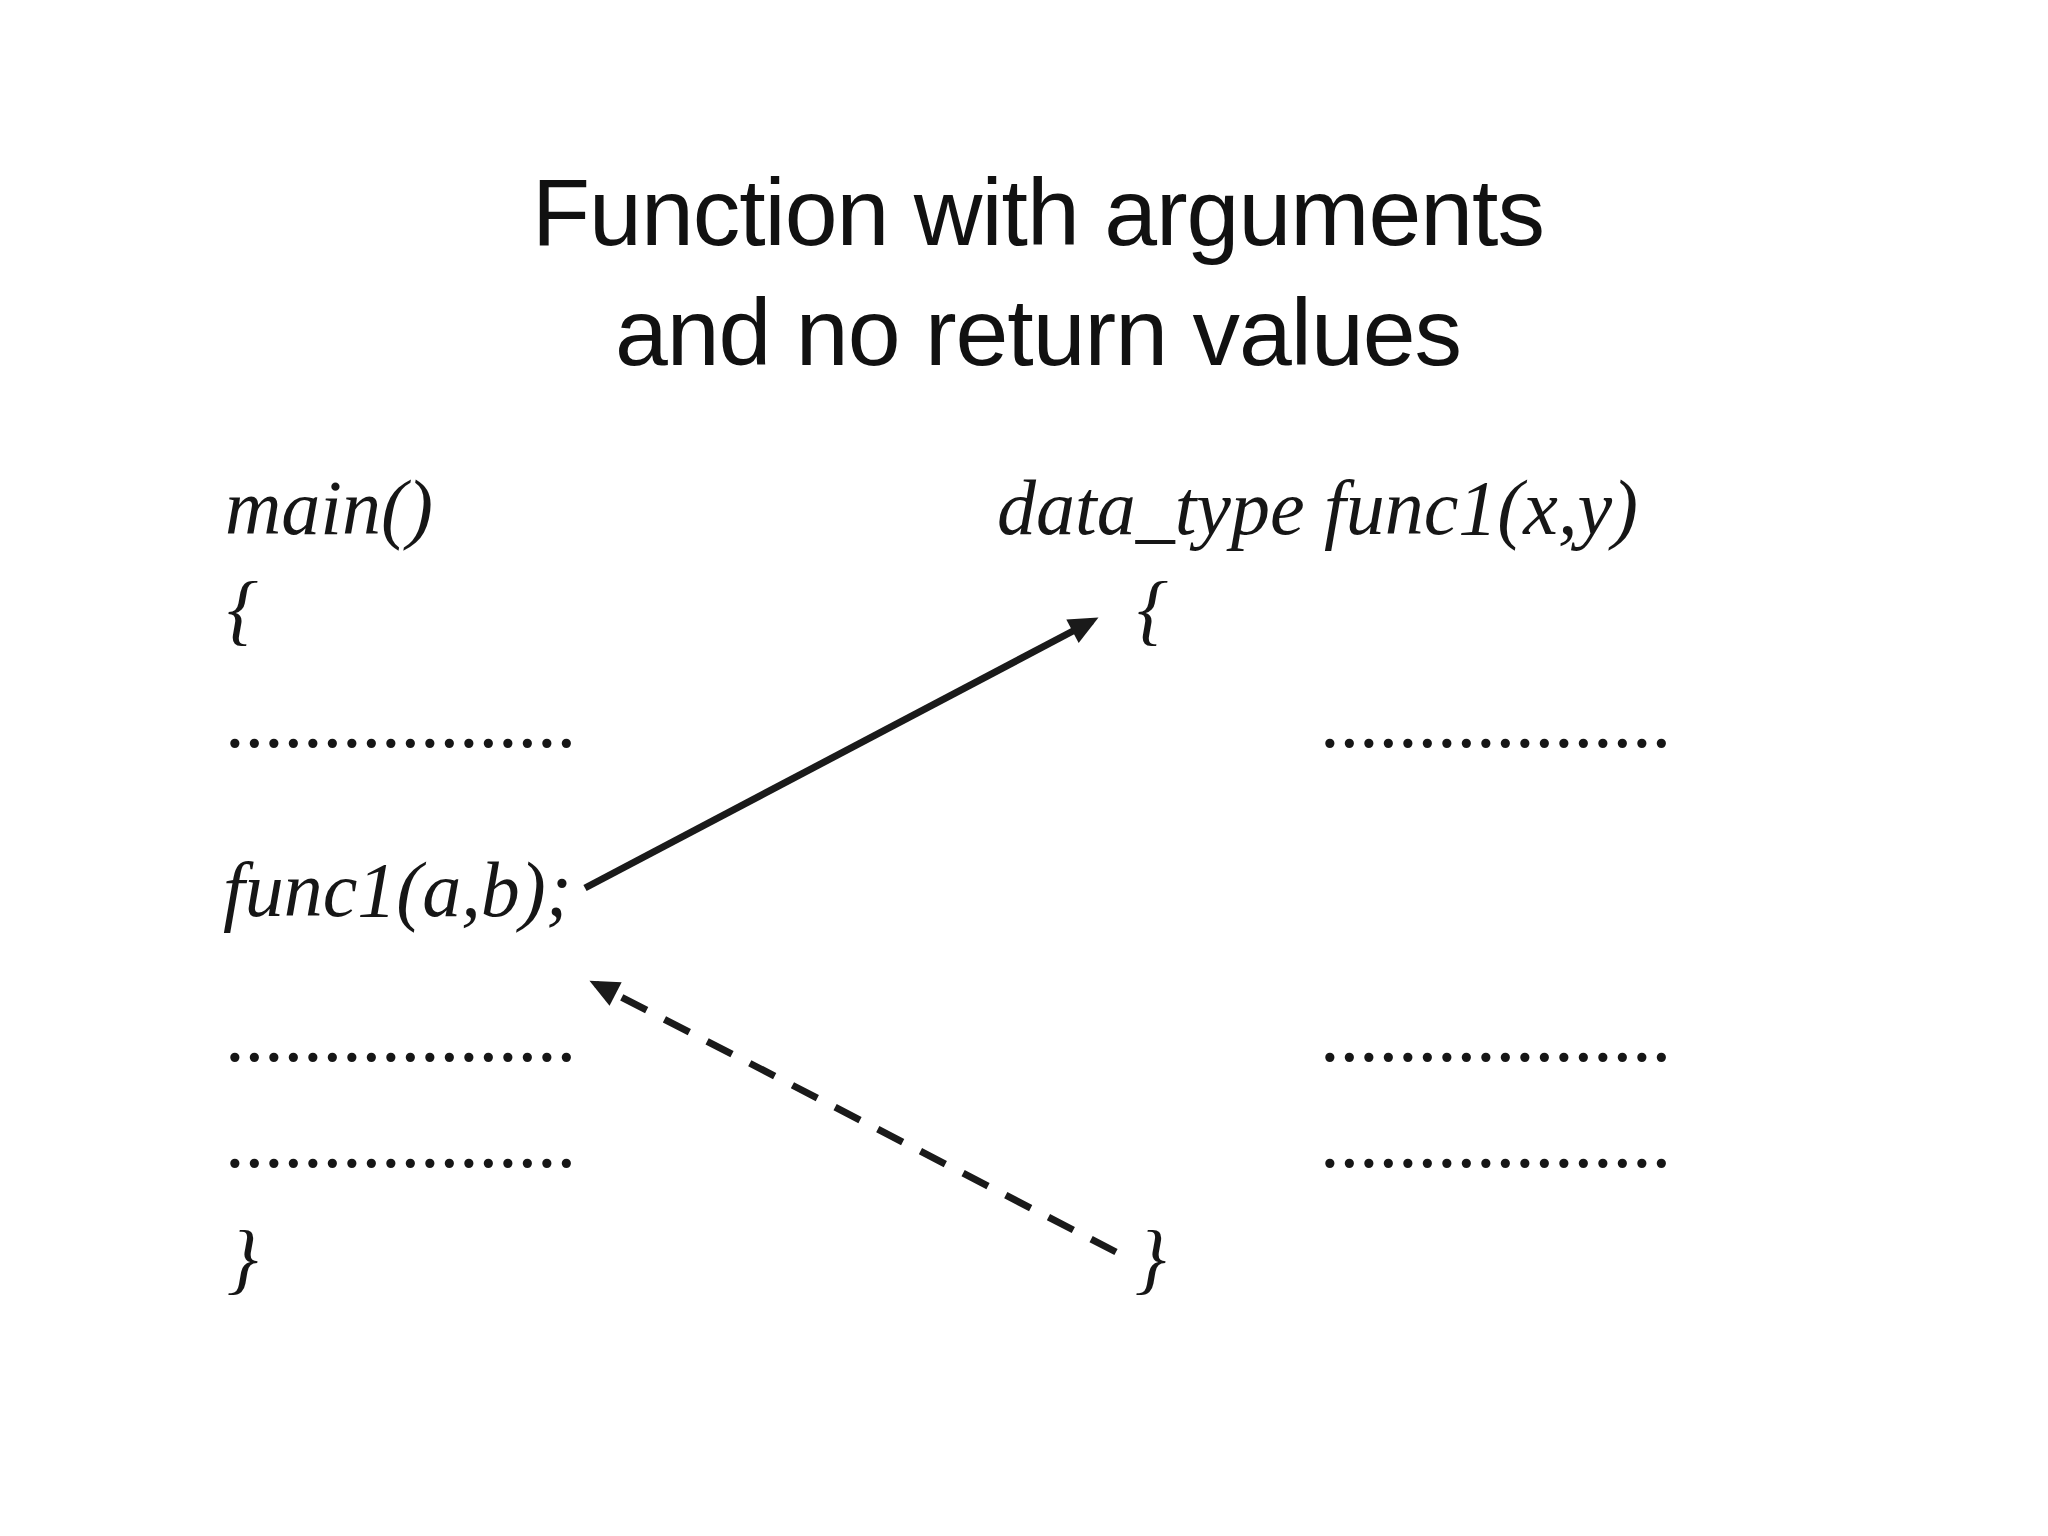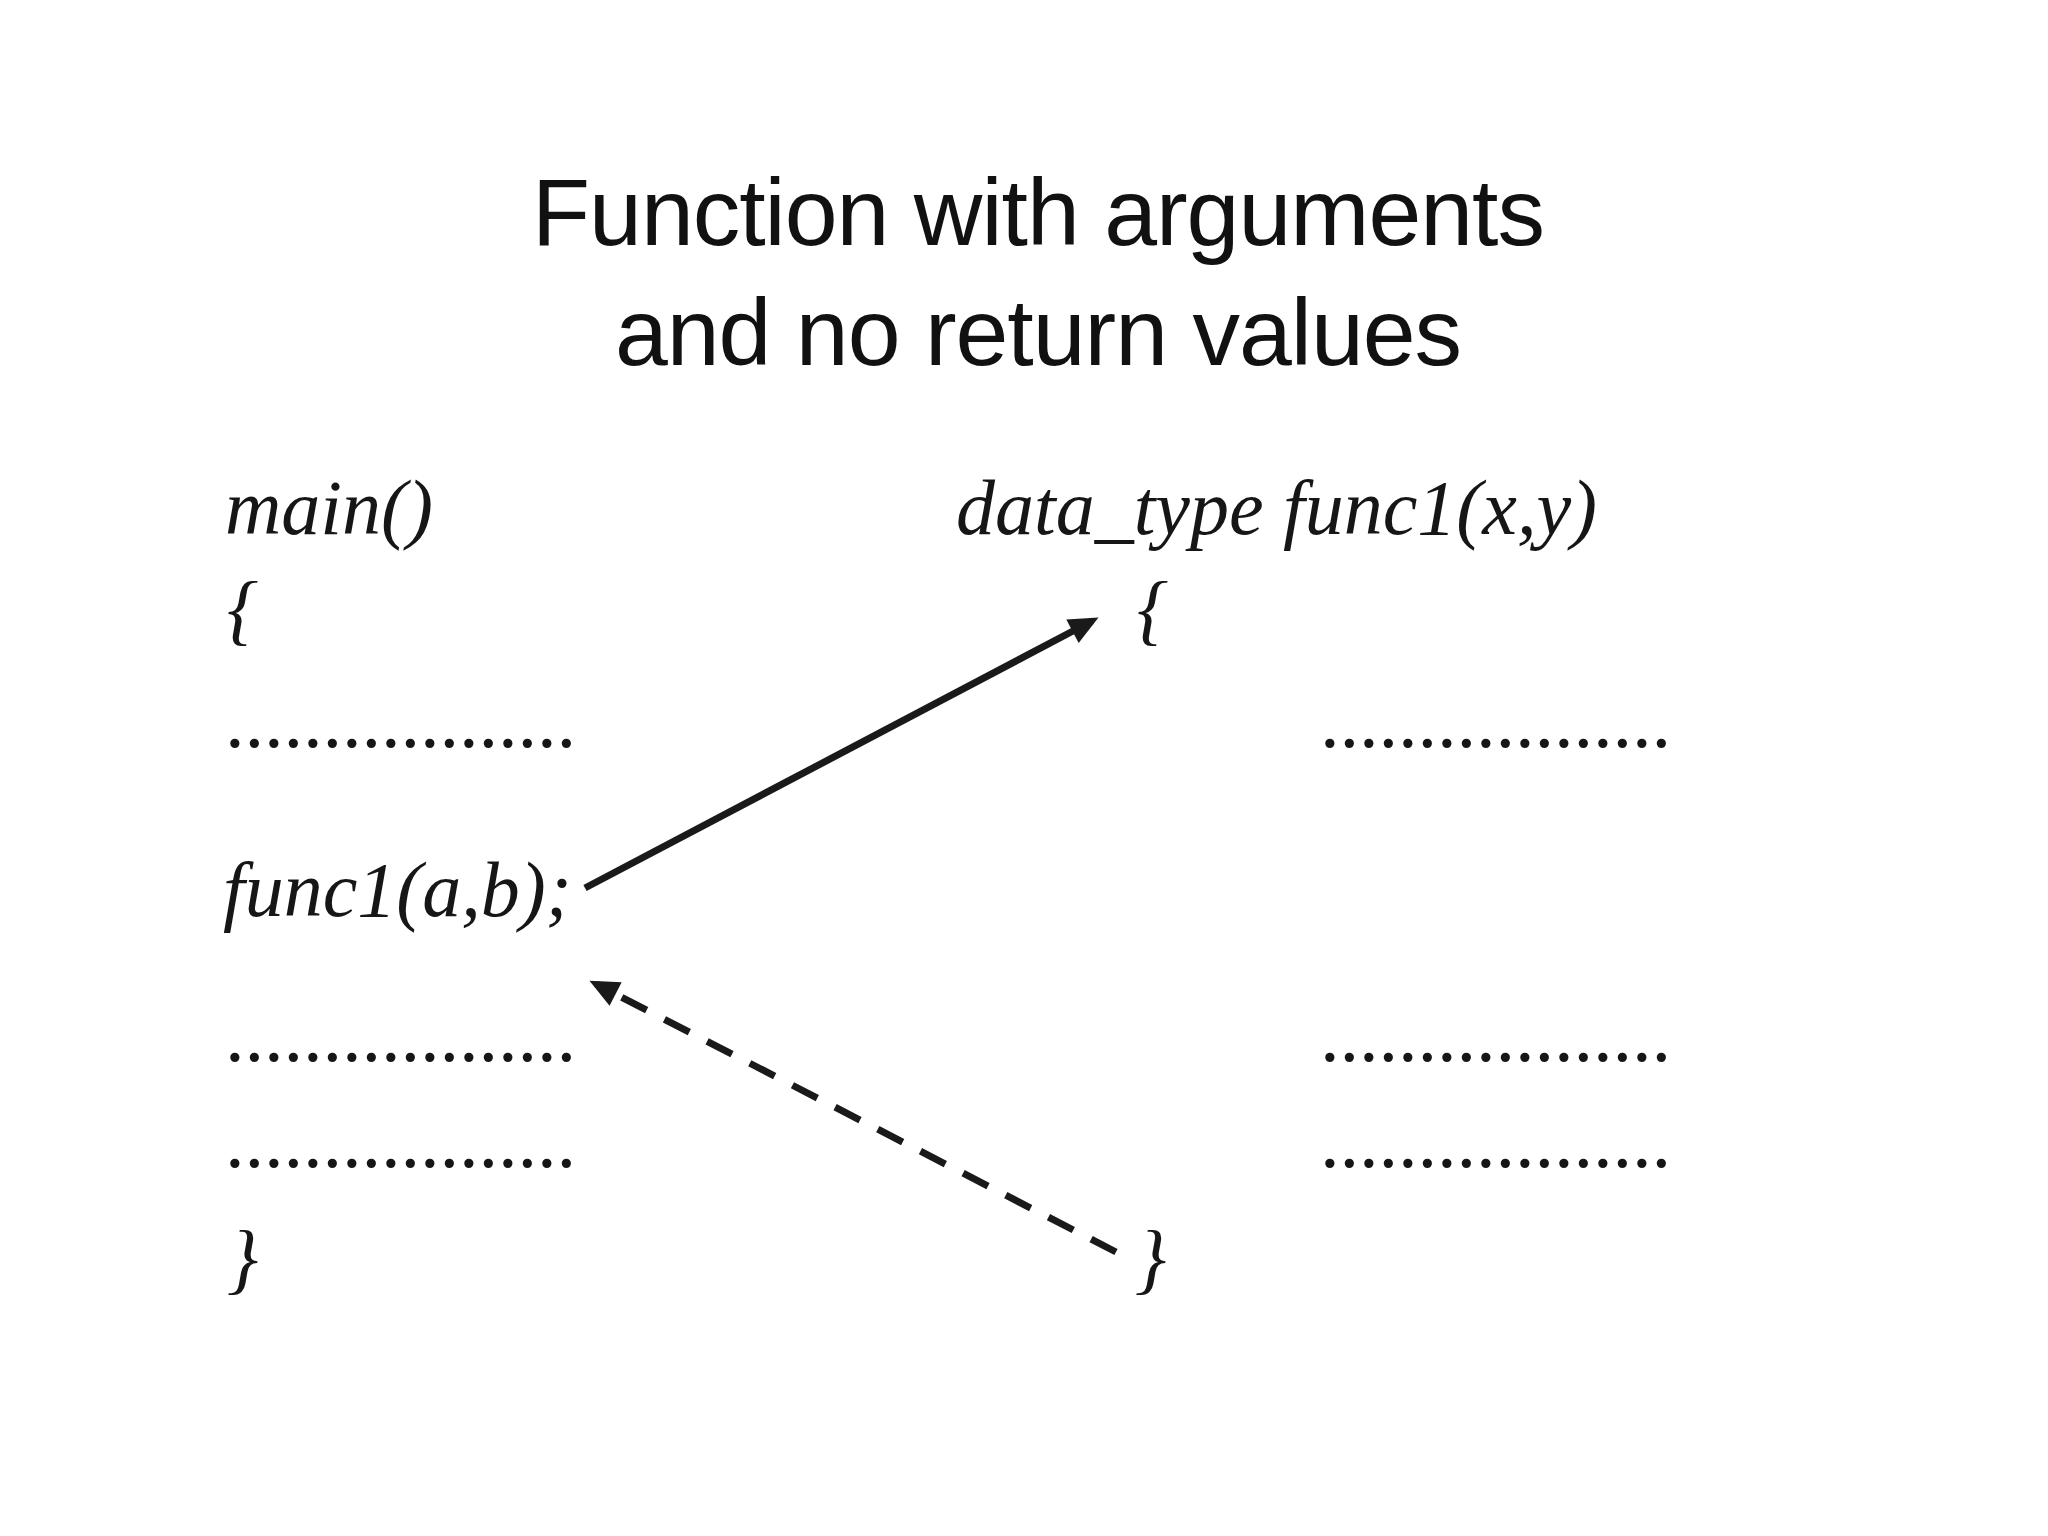--- a/index.html
+++ b/index.html
@@ -35,21 +35,21 @@
     color:#161616;
     text-align:right;
   }
   .lc-header{left:225px;top:454px;}
   .lc-open  {left:227px;top:556px;}
   .lc-dots1 {left:227px;top:667px;}
   .lc-call  {left:223px;top:836px;}
   .lc-dots2 {left:227px;top:981px;}
   .lc-dots3 {left:227px;top:1087px;}
   .lc-close {left:227px;top:1205px;}
-  .rc-header{left:956px;top:454px;}
+  .rc-header{left:997px;top:454px;}
   .rc-open  {left:1137px;top:556px;}
   .rc-dots1 {left:1322px;top:667px;}
   .rc-dots2 {left:1322px;top:981px;}
   .rc-dots3 {left:1322px;top:1087px;}
   .rc-close {left:1135px;top:1205px;}
 </style>
 </head>
 <body>
 
 <div class="canvas">

